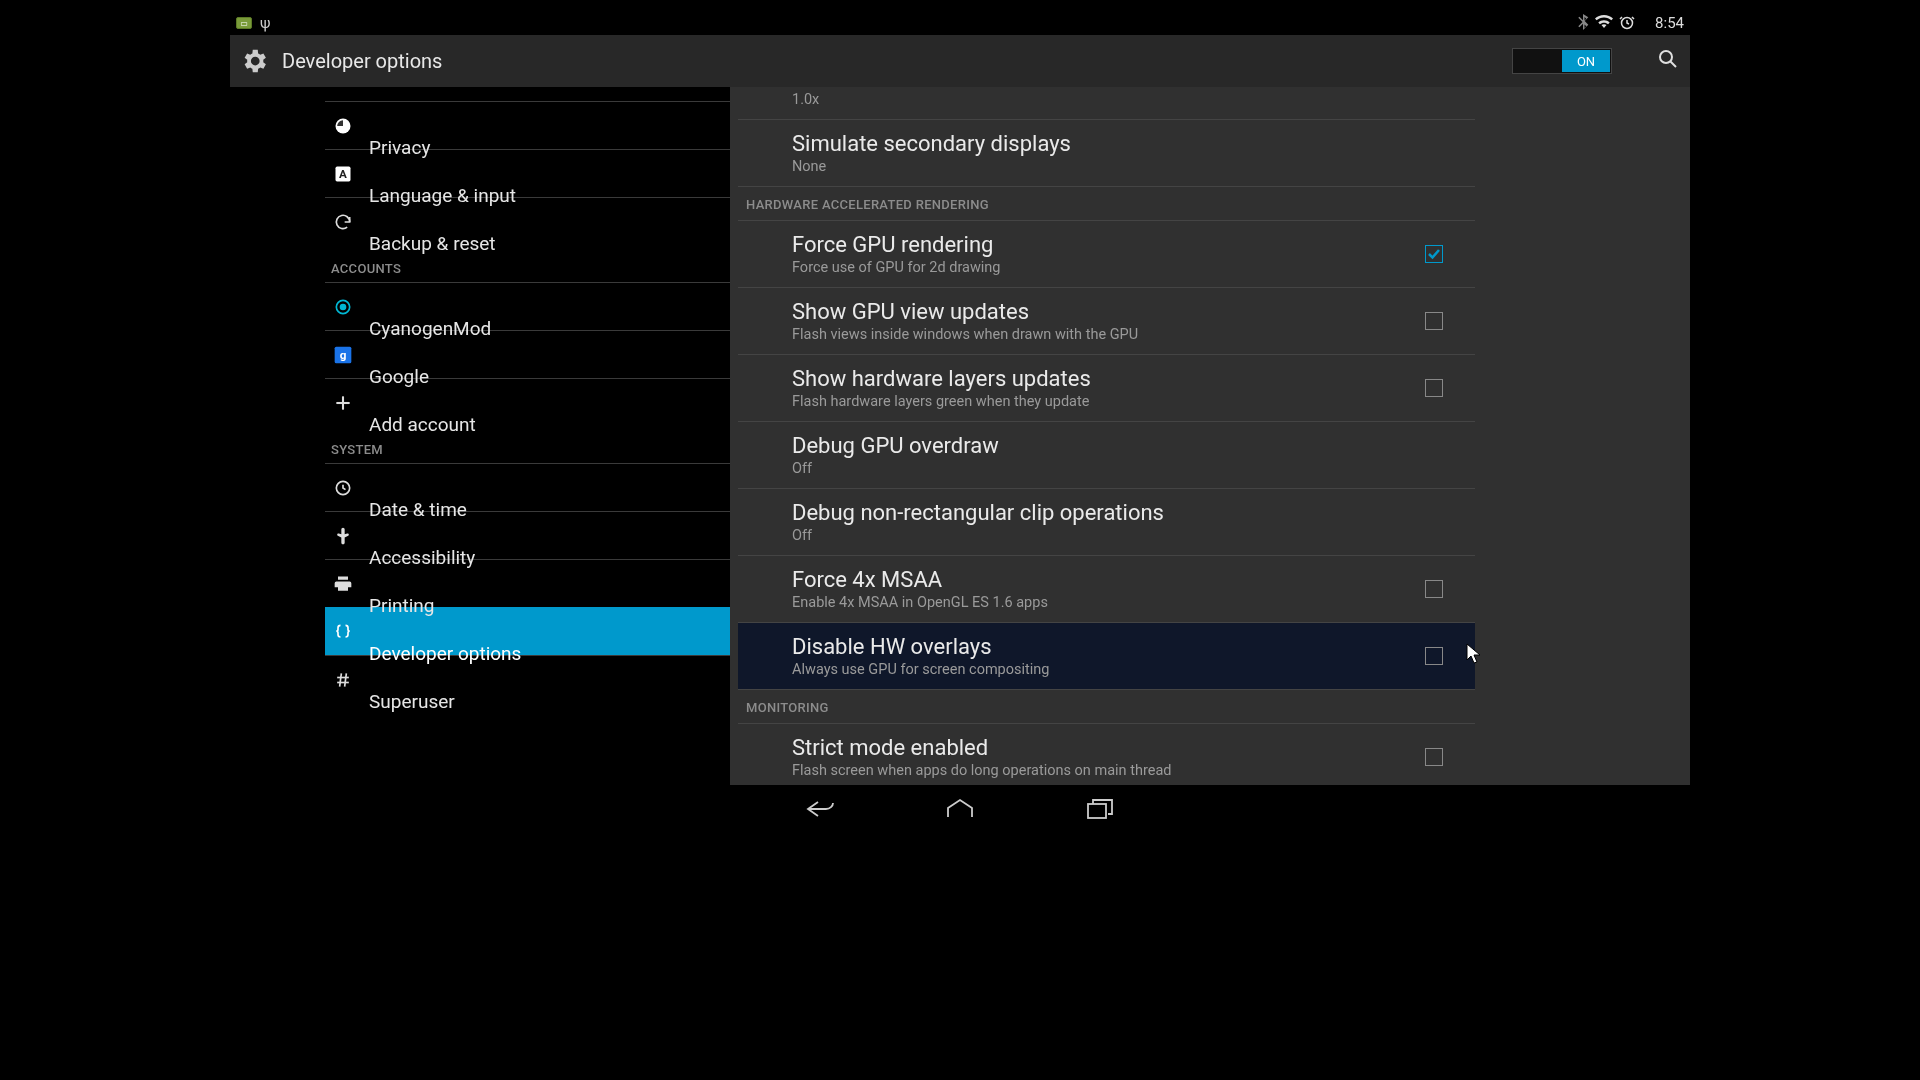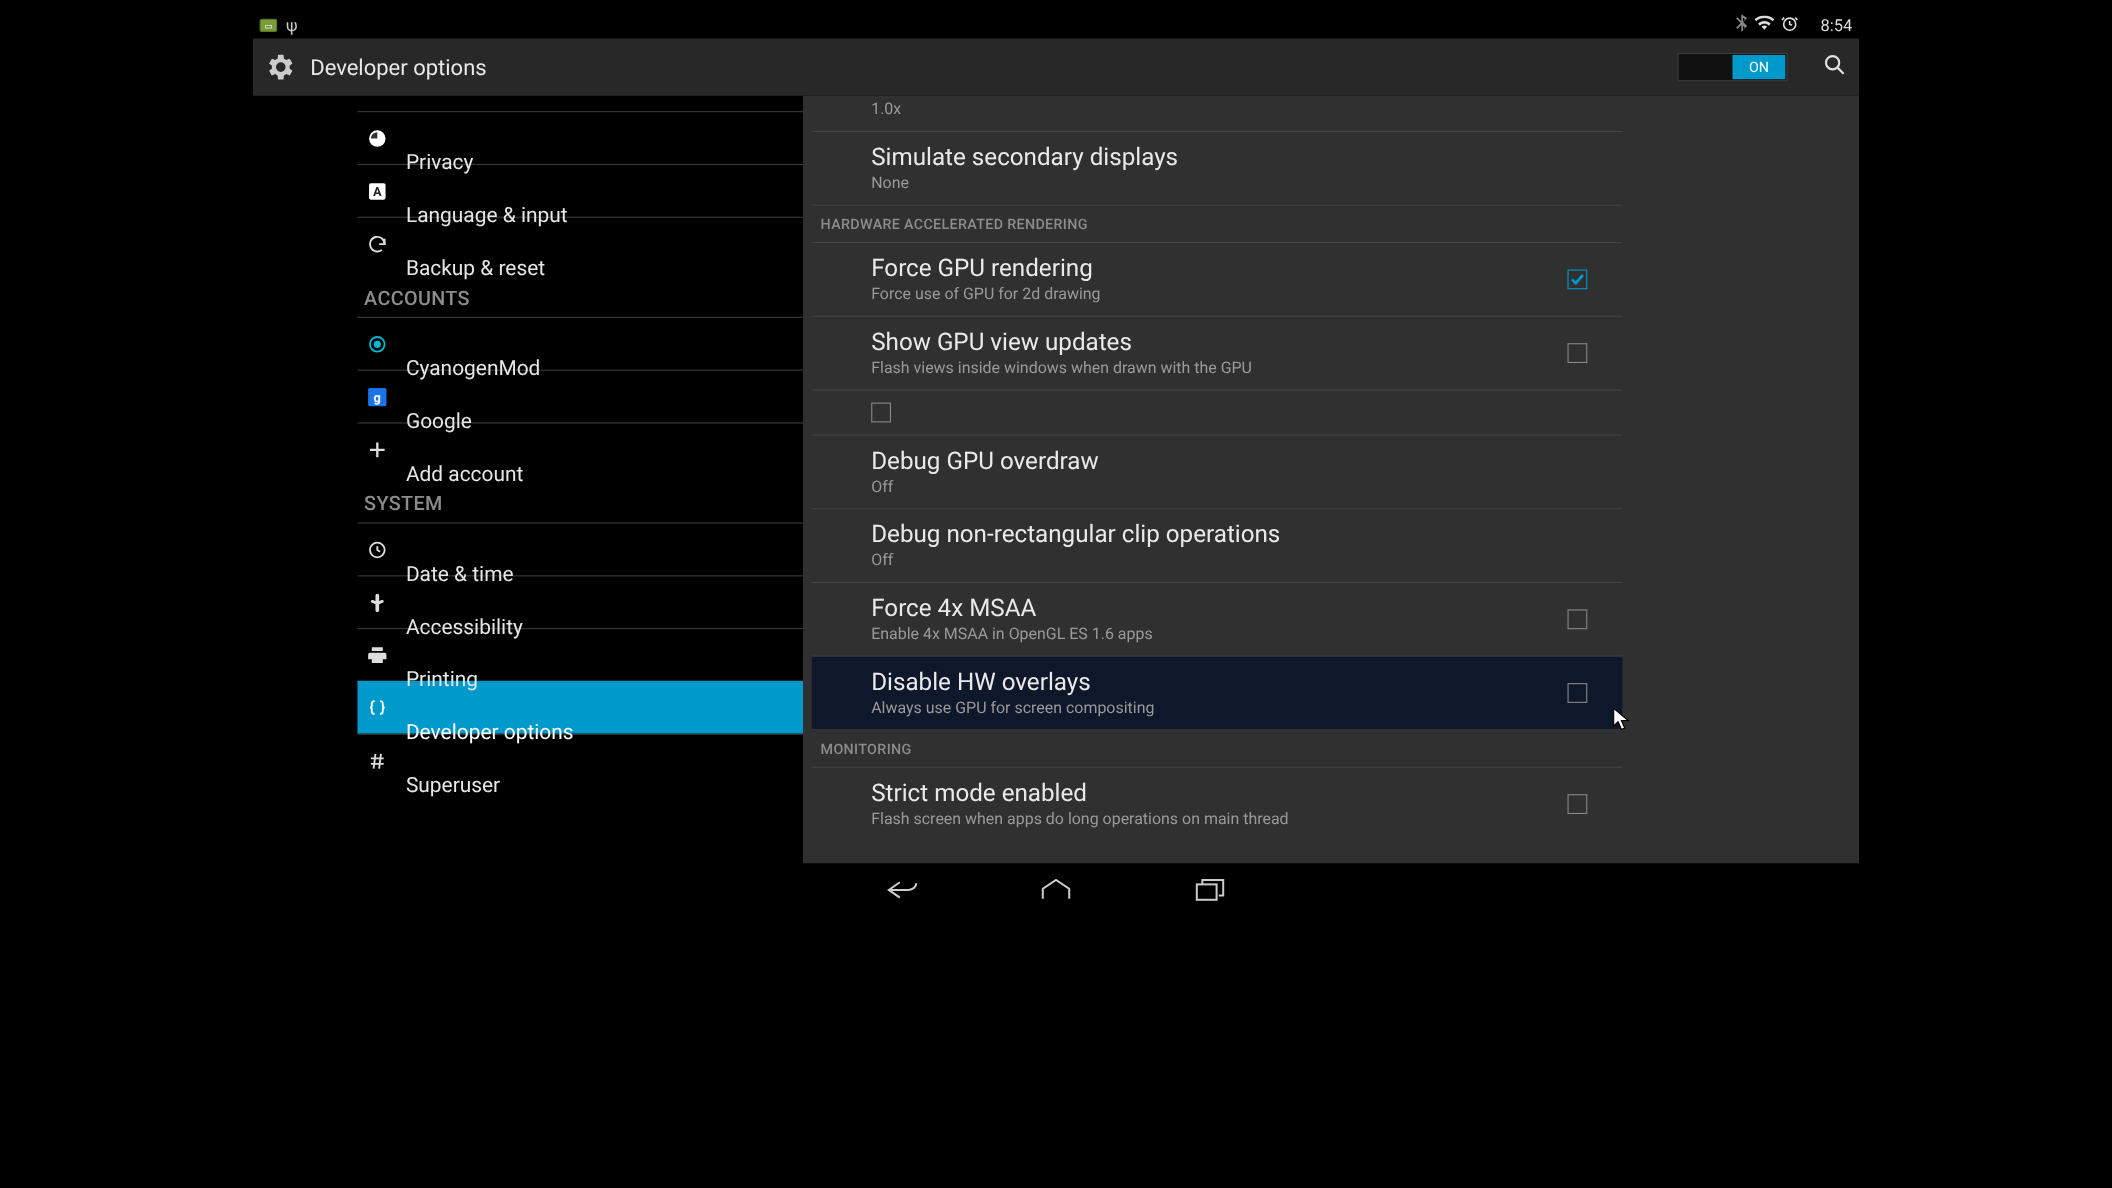--- a/index.html
+++ b/index.html
@@ -13,34 +13,34 @@
   .status-right { gap: 6px; }
   .sd-icon { width: 16px; height: 12px; background:#7a9b3a; border:1px solid #5c7a26; border-radius:2px; display:inline-flex; align-items:center; justify-content:center; }
   .sd-icon span { font-size:8px; color:#fff; }
   .clock-text { color:#dcdcdc; font-size:15px; margin-left:14px; }
 
   
   .action-bar { height: 52px; background:#282828; display:flex; align-items:center; justify-content:space-between; padding:0 10px 0 6px; }
   .ab-left { display:flex; align-items:center; gap:10px; }
   .gear-icon { width:36px; height:36px; display:flex; align-items:center; justify-content:center; }
   .ab-title { color:#e8e8e8; font-size:20px; font-weight:400; }
-  .ab-right { display:flex; align-items:center; gap:31px;justify-content:flex-end; }
+  .ab-right { display:flex; align-items:center; gap:44px;justify-content:flex-end; }
   .toggle { width:100px; height:26px; background:#111; border:1px solid #444; position:relative; }
   .toggle-knob { width:48px; height:22px; background:#0099cc; position:absolute; right:1px; top:1px; display:flex; align-items:center; justify-content:center; color:#fff; font-size:13px; font-weight:400; }
   .search-ico { color:#e0e0e0; }
 
   
   .content { position:relative; height: calc(100% - 24px - 52px - 48px); display:flex; }
   .sidebar { width:500px; padding-left:95px; overflow:hidden; }
   .detail { flex:1; background:#303030; border-left:none; }
   .backdrop { position:absolute; left:0; right:0; top:48px; height:230px; background:#202224; z-index:-1; }
   .backdrop2 { position:absolute; left:0; right:0; top:370px; height:400px; background:#202224; z-index:-1; }
 
   
-  .sb-cat { color:#8c8c8c; font-size:18px; font-weight:500; letter-spacing:0.3px; padding:16px 0 6px 6px; text-transform:uppercase; }
+  .sb-cat { color:#8c8c8c; font-size:13px; font-weight:500; letter-spacing:0.3px; padding:16px 0 6px 6px; text-transform:uppercase; }
   .sb-item { display:flex; align-items:center; gap:14px; height:48px; padding-left:6px; border-top:1px solid #3a3a3a; cursor:pointer; }
   .sb-item:first-child { border-top:none; }
   .sb-item .lbl { color:#e6e6e6; font-size:19px; font-weight:400;margin-top:44px; }
   .sb-item.selected { background:#0099cc; border-top-color:#0099cc; }
   .sb-item.selected .lbl { color:#fff; }
   .sb-icon { width:24px; height:24px; display:flex; align-items:center; justify-content:center; color:#ddd; flex:none; }
   .sb-icon svg { width:20px; height:20px; }
   .sb-item.selected .sb-icon { color:#fff; }
 
   
@@ -264,20 +264,24 @@
             </div>
           </div>
           <div class="det-row">
             <div class="texts">
               <div class="title">Show GPU view updates</div>
               <div class="sub">Flash views inside windows when drawn with the GPU</div>
             </div>
             <div class="chk"></div>
           </div>
           <div class="det-row">
+            <div class="texts">
+              <div class="title">Show hardware layers updates</div>
+              <div class="sub">Flash hardware layers green when they update</div>
+            </div>
             <div class="chk"></div>
           </div>
           <div class="det-row val">
             <div class="texts">
               <div class="title">Debug GPU overdraw</div>
               <div class="sub">Off</div>
             </div>
           </div>
           <div class="det-row val">
             <div class="texts">

